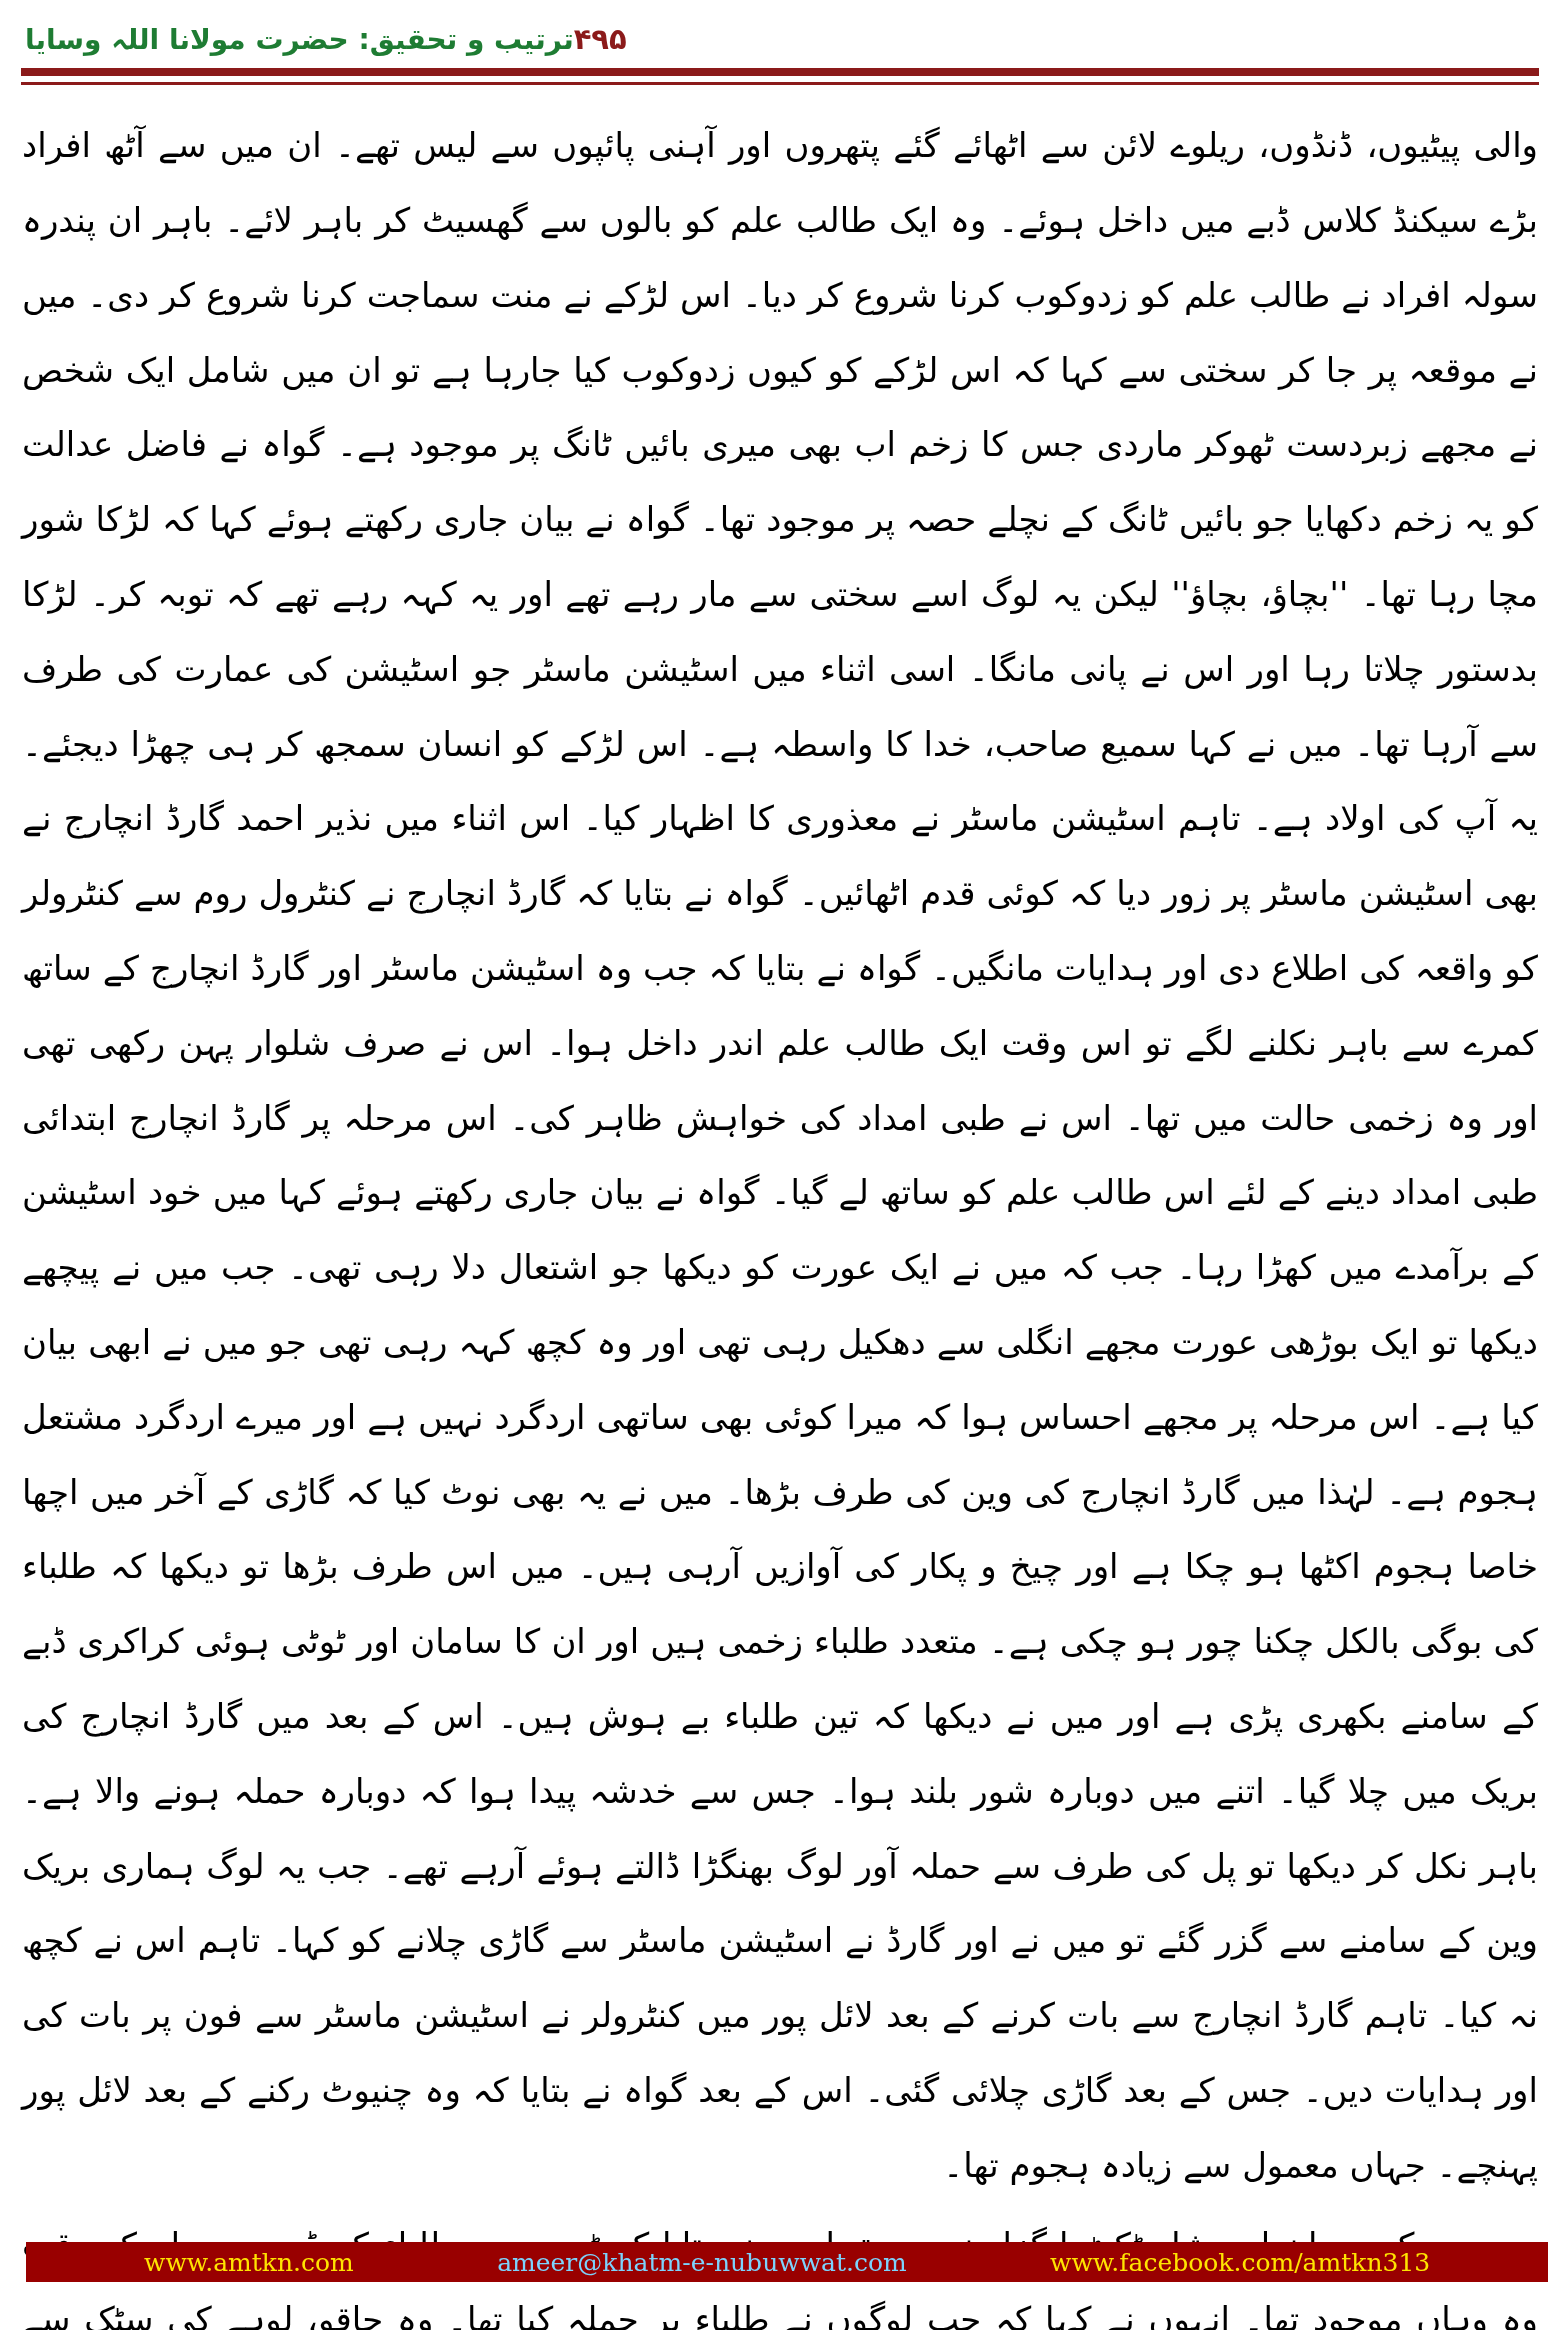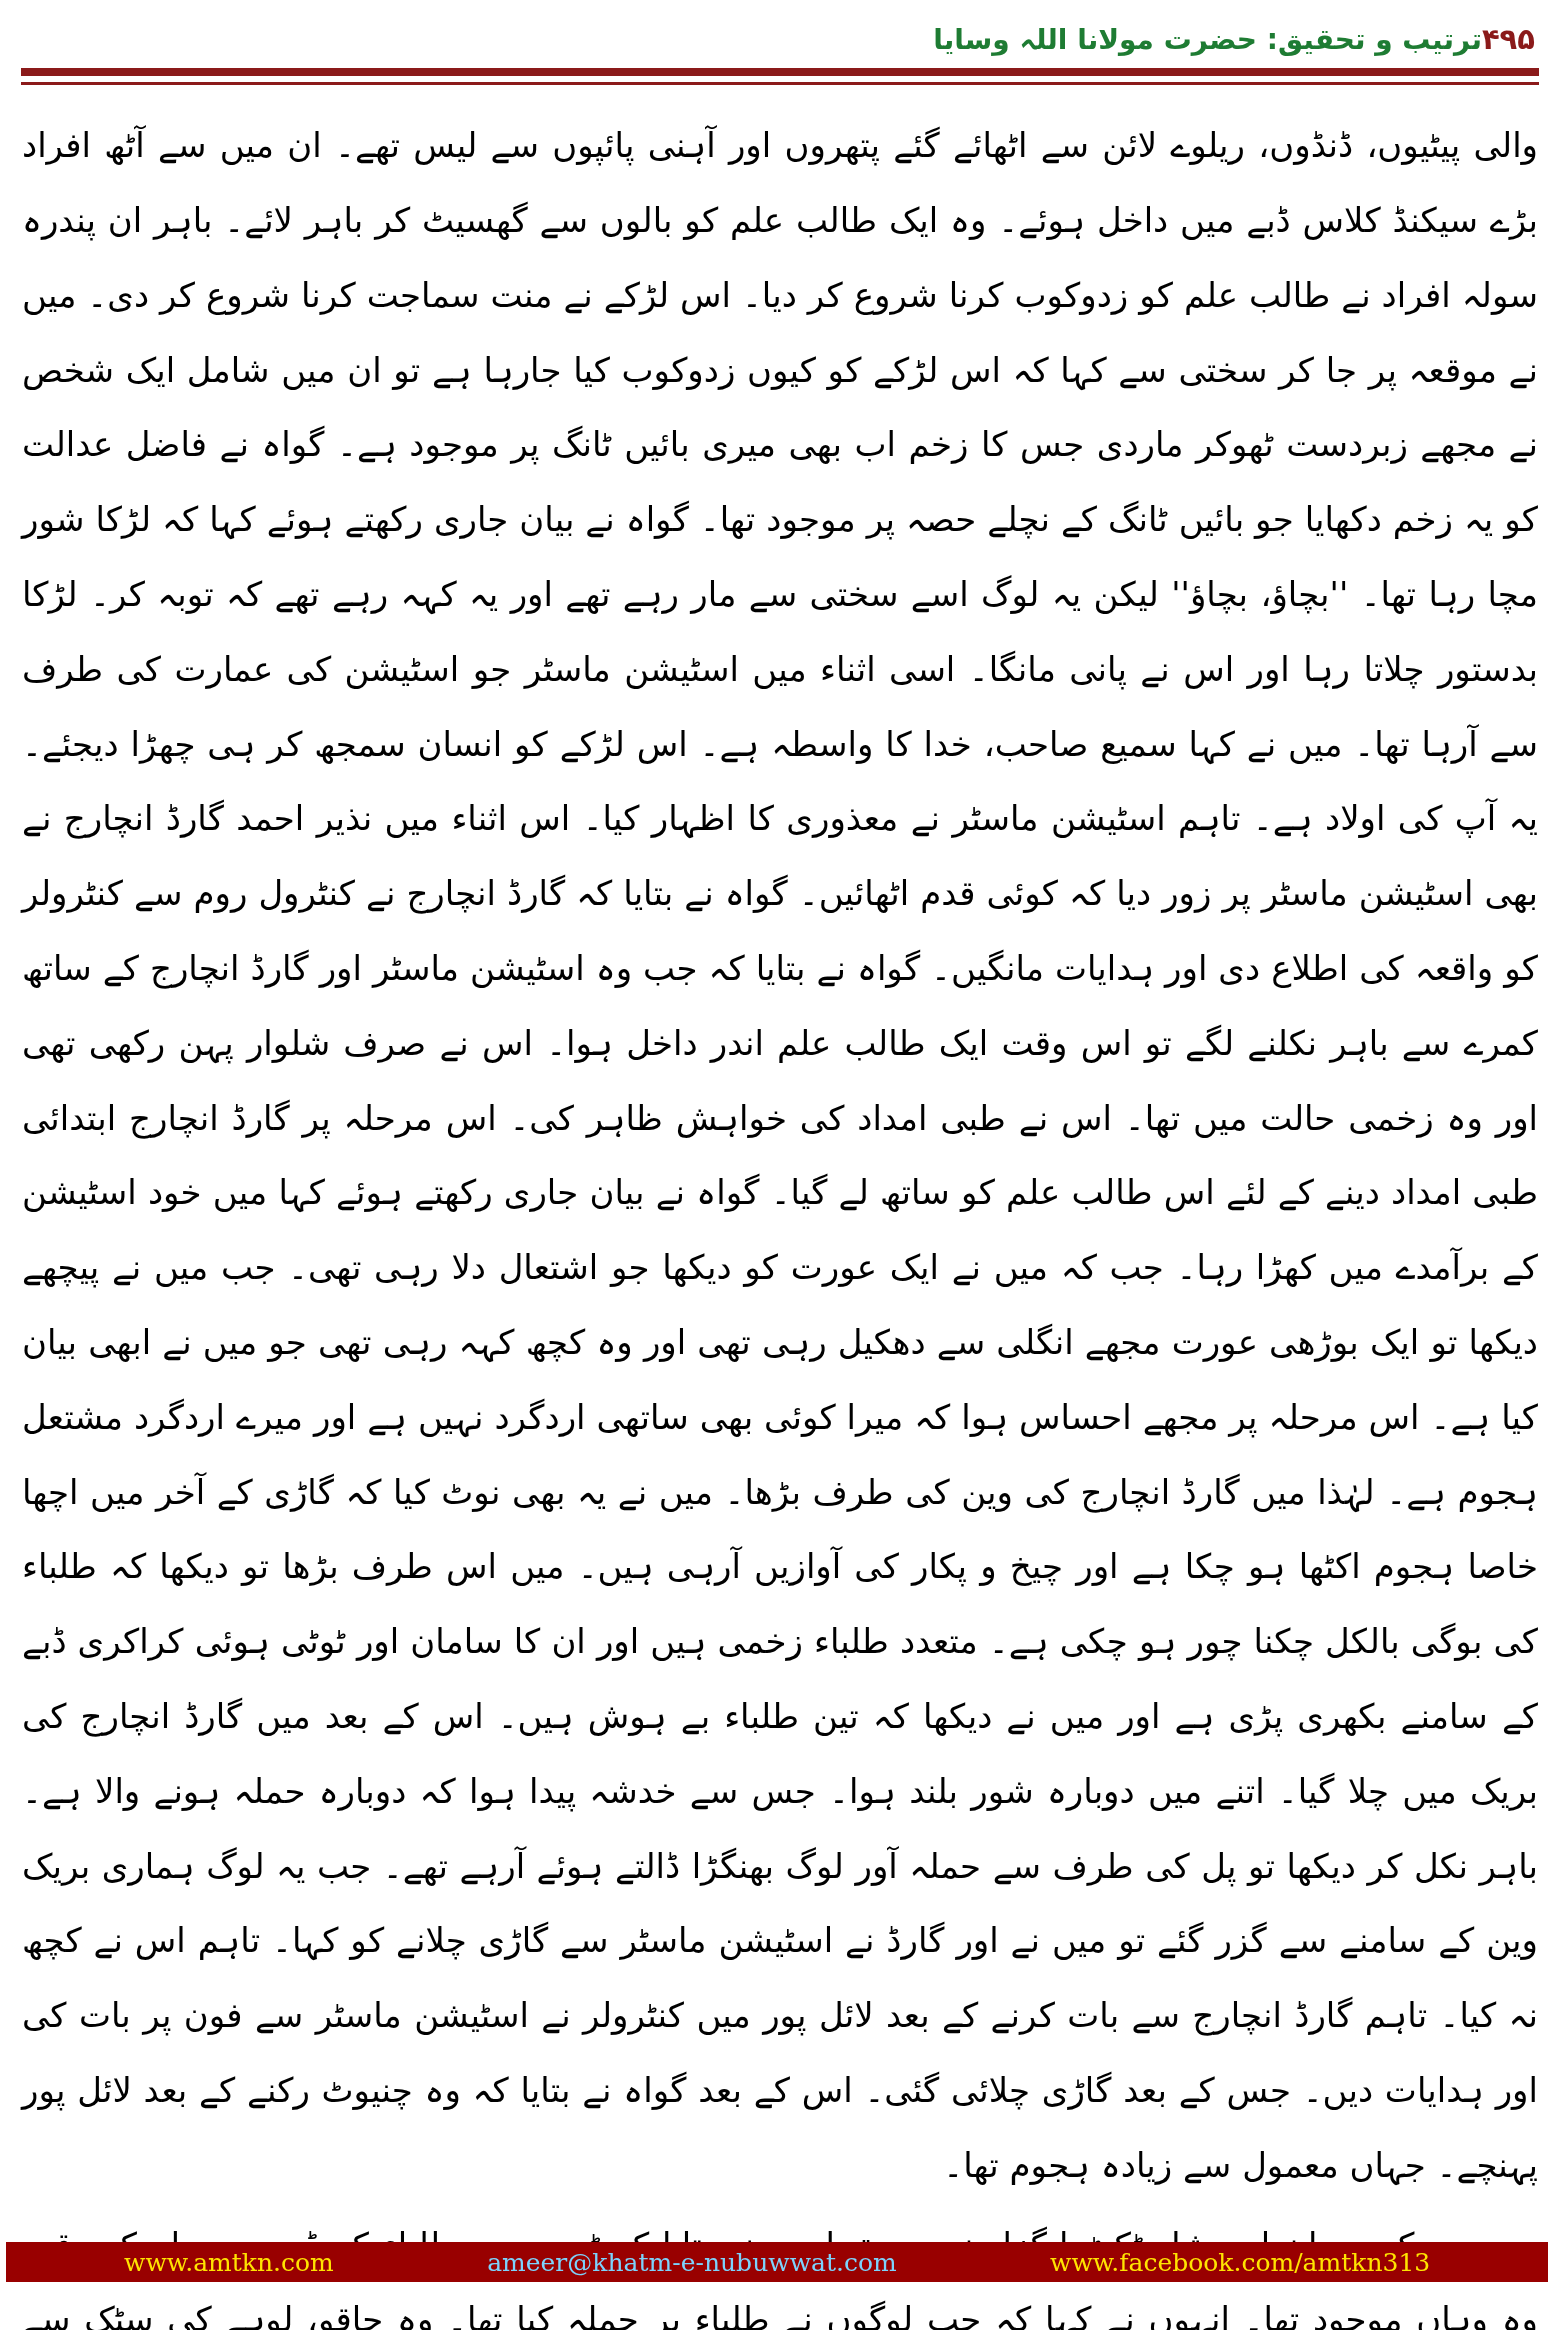--- a/index.html
+++ b/index.html
@@ -12,21 +12,21 @@
     position: relative;
     overflow: hidden;
   }
   .page {
     width: 100%; height: 100%;
     position: relative;
   }
   
   .page-header {
     display: flex;
-    justify-content: flex-end;
+    justify-content: flex-start;
     align-items: center;
     padding: 22px 25px 8.4px 25px;
   }
   .header-side {
     color: #1e7c33;
     font-size: 28px;
     font-weight: bold;
     direction: rtl;
     white-space: nowrap;
   }
@@ -63,21 +63,21 @@
     font-weight: normal;
     text-decoration: underline;
     text-decoration-thickness: 2.5px;
     text-underline-offset: 10px;
     white-space: nowrap;
   }
   .qa-text { margin-right: 50px; }
   
   .footer-bar {
     position: absolute;
-    left: 6px; right: 11.8px; bottom: 48px;
+    left: 26px; right: 11.8px; bottom: 48px;
     height: 40px;
     background: #990000;
     display: flex;
     justify-content: space-between;
     align-items: center;
     padding: 0 118px;
   }
   .footer-link {
     font-family: "DejaVu Serif", serif;
     font-size: 25px;

